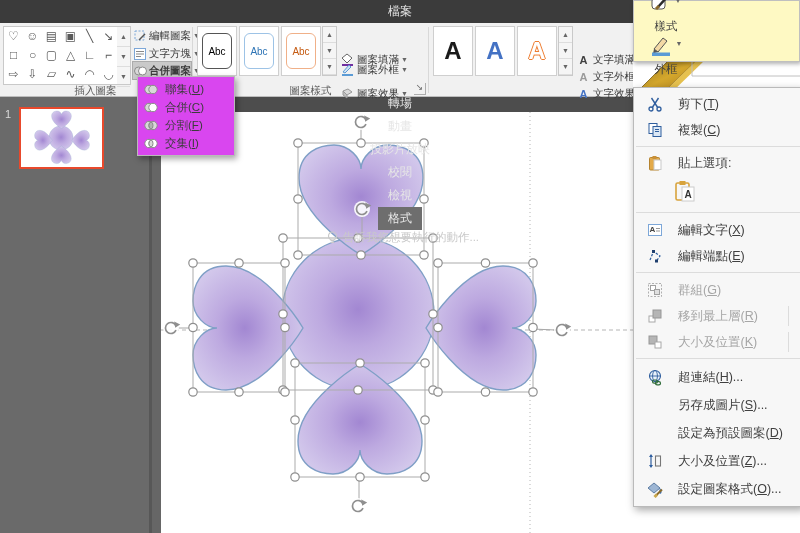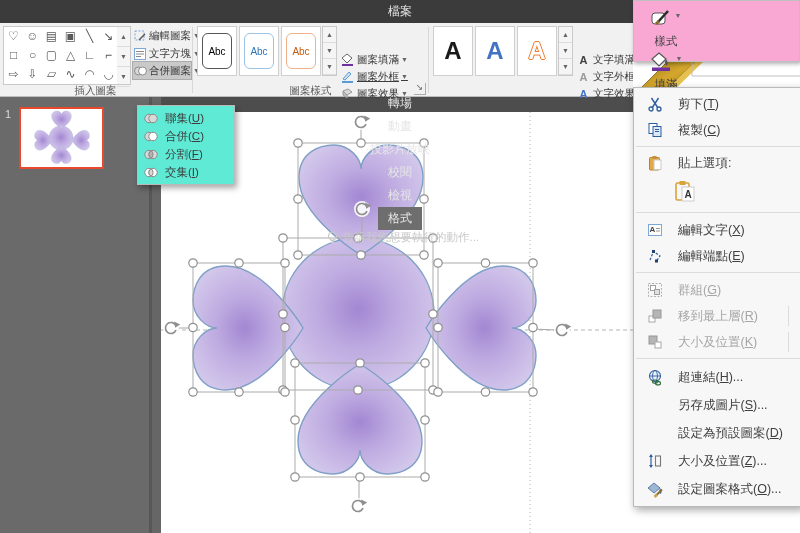--- a/index.html
+++ b/index.html
@@ -21,21 +21,21 @@
   #gallery{left:3px;top:3px;width:114px;height:57px;background:#fff;border:1px solid #c9c9c9;
            display:grid;grid-template-columns:repeat(6,1fr);}
   .g-icon{font-size:12px;color:#5a5a5a;text-align:center;line-height:19px;height:19px;cursor:default;}
   #gal-scroll{left:117px;top:3px;width:13px;height:57px;border:1px solid #c9c9c9;border-left:none;background:#f5f5f5;
               display:flex;flex-direction:column;}
   #gal-scroll span{flex:1;font-size:7px;color:#666;text-align:center;line-height:19px;border-bottom:1px solid #ddd;}
   .rbtn{position:absolute;left:133px;width:58px;height:17px;display:flex;align-items:center;font-size:10.5px;
         color:#3c3c3c;white-space:nowrap;cursor:default;}
   .rbtn .ic{width:14px;text-align:center;margin-right:2px;flex:none;display:flex;justify-content:center;}
   .rbtn .da{font-size:7px;color:#666;margin-left:2px;}
-  .rbtn.pressed{background:#c9c9c9;outline:1px solid #ababab;}
+  .rbtn.pressed{background:#c9c9c9;outline:1px solid #ababab;font-weight:bold;}
   .stylecard{position:absolute;top:3px;width:38px;height:48px;background:#fff;border:1px solid #cfcfcf;
              display:flex;align-items:center;justify-content:center;}
   .stylecard .inner{width:28px;height:34px;border-radius:6px;display:flex;align-items:center;justify-content:center;
                     font-size:10px;background:#fff;}
   .wa{font-size:24px;font-weight:bold;line-height:44px;}
   .sbtn{position:absolute;width:86px;height:17px;display:flex;align-items:center;font-size:10.5px;color:#3c3c3c;
         white-space:nowrap;cursor:default;margin-top:24px;}
   .sbtn .ic{width:15px;margin-right:2px;flex:none;display:flex;justify-content:center;align-items:center;}
   .sbtn .da{font-size:7px;color:#666;margin-left:2px;}
   .scrollcol{position:absolute;width:13px;height:48px;top:3px;border:1px solid #c9c9c9;background:#f5f5f5;
@@ -43,27 +43,27 @@
   .scrollcol span{flex:1;font-size:7px;color:#666;text-align:center;line-height:15px;border-bottom:1px solid #ddd;}
   
   #panel{left:0;top:96px;width:149px;height:437px;background:#6a6a6a;border-right:3px solid #575757;}
   #panel-gap{left:152px;top:96px;width:9px;height:437px;background:#666;}
   #darkstrip{left:161px;top:96px;width:639px;height:16px;background:#4d4d4d;}
   #slide-num{left:5px;top:108px;color:#d9d9d9;font-size:11px;}
   #thumb{left:19px;top:107px;width:85px;height:62px;background:#fff;border:2px solid #e8492c;box-sizing:border-box;}
   
   #canvas{left:161px;top:112px;width:639px;height:421px;background:#fff;}
   
-  #merge-dd{left:137px;top:76px;width:96px;background:#5eead4;border:1px solid #bababa;
-            box-shadow:2px 3px 6px rgba(0,0,0,.35);padding:3px 0;z-index:30;margin-top:29px;}
+  #merge-dd{left:137px;top:76px;width:96px;background:#d946ef;border:1px solid #bababa;
+            box-shadow:2px 3px 6px rgba(0,0,0,.35);padding:3px 0;z-index:30;}
   .dd-row{height:18px;display:flex;align-items:center;padding:0 6px;font-size:11.5px;color:#3c3c3c;cursor:default;}
   .dd-row .ic{width:16px;margin-right:5px;flex:none;display:flex;align-items:center;}
   
-  #minibar{left:633px;top:0;width:167px;height:62px;background:#f9a8d4;border:1px solid #bfbfbf;
-           box-shadow:1px 2px 4px rgba(0,0,0,.3);box-sizing:border-box;display:flex;padding:5px 16px 0 8px;z-index:20;}
+  #minibar{left:633px;top:0;width:167px;height:62px;background:#fef9c3;border:1px solid #bfbfbf;
+           box-shadow:1px 2px 4px rgba(0,0,0,.3);box-sizing:border-box;display:flex;padding:5px 16px 0 8px;z-index:20;justify-content:center;}
   .mini-btn{width:48px;height:50px;text-align:center;cursor:default;}
   .mini-btn .icrow{height:24px;display:flex;align-items:flex-start;justify-content:center;padding-top:2px;}
   .mini-btn .lbl{font-size:11.5px;color:#3f3f3f;margin-top:2px;}
   .mini-btn .da{font-size:7px;color:#666;margin-left:2px;margin-top:4px;}
   
   #sliver{left:633px;top:62px;width:167px;height:25px;background:#fff;overflow:hidden;z-index:10;}
   
   #ctxmenu{left:633px;top:87px;width:170px;background:#f7f7f7;border:1px solid #bababa;
            box-shadow:2px 3px 8px rgba(0,0,0,.35);padding:3px 0;box-sizing:border-box;z-index:25;}
   .cm-row{position:relative;height:26px;display:flex;align-items:center;font-size:12.5px;color:#404040;cursor:default;}
@@ -285,21 +285,21 @@
     <div class="sbtn" style="left:340px;top:4px;">
       <span class="ic">
         <svg width="13" height="13">
             <path d="M6,1 L11,5 L6,10 L1,5 Z" fill="#fff" stroke="#666"></path>
             <rect x="1" y="11" width="11" height="2.4" fill="#7030a0"></rect>
           </svg>
       </span>
       <span>圖案填滿</span>
       <span class="da">▼</span>
     </div>
-    <div class="sbtn" style="left:340px;top:21px;text-decoration:underline;">
+    <div class="sbtn" style="left:340px;top:14px;">
       <span class="ic">
         <svg width="13" height="13">
             <path d="M2,9 L8,2 L10,4 L4,10 Z" fill="#cfe1f2" stroke="#5b9bd5"></path>
             <rect x="1" y="11" width="11" height="2.4" fill="#5b9bd5"></rect>
           </svg>
       </span>
       <span>圖案外框</span>
       <span class="da">▼</span>
     </div>
     <div class="sbtn" style="left:340px;top:38px;">
@@ -409,33 +409,20 @@
             </svg>
         </span>
         <span class="da">▼</span>
       </div>
       <div class="lbl">樣式</div>
     </div>
     <div class="mini-btn">
       <div class="icrow">
         <span>
           <svg width="24" height="20">
-              <path d="M9,2 L16,8 L9,15 L2,8 Z" fill="#fff" stroke="#555" stroke-width="1.2"></path>
-              <path d="M16,8 Q19,12 17,14 Q15,15 15,12 Q15,10 16,8" fill="#555"></path>
-              <rect x="2" y="16.5" width="18" height="3.5" fill="#7030a0"></rect>
-            </svg>
-        </span>
-        <span class="da">▼</span>
-      </div>
-      <div class="lbl">填滿</div>
-    </div>
-    <div class="mini-btn">
-      <div class="icrow">
-        <span>
-          <svg width="24" height="20">
               <path d="M4,13 L13,2 L17,5 L8,16 Z" fill="#f3d9a5" stroke="#555"></path>
               <path d="M4,13 L8,16 L3,17.5 Z" fill="#555"></path>
               <rect x="2" y="16.5" width="18" height="3.5" fill="#5b9bd5"></rect>
             </svg>
         </span>
         <span class="da">▼</span>
       </div>
       <div class="lbl">外框</div>
     </div>
   </div>

